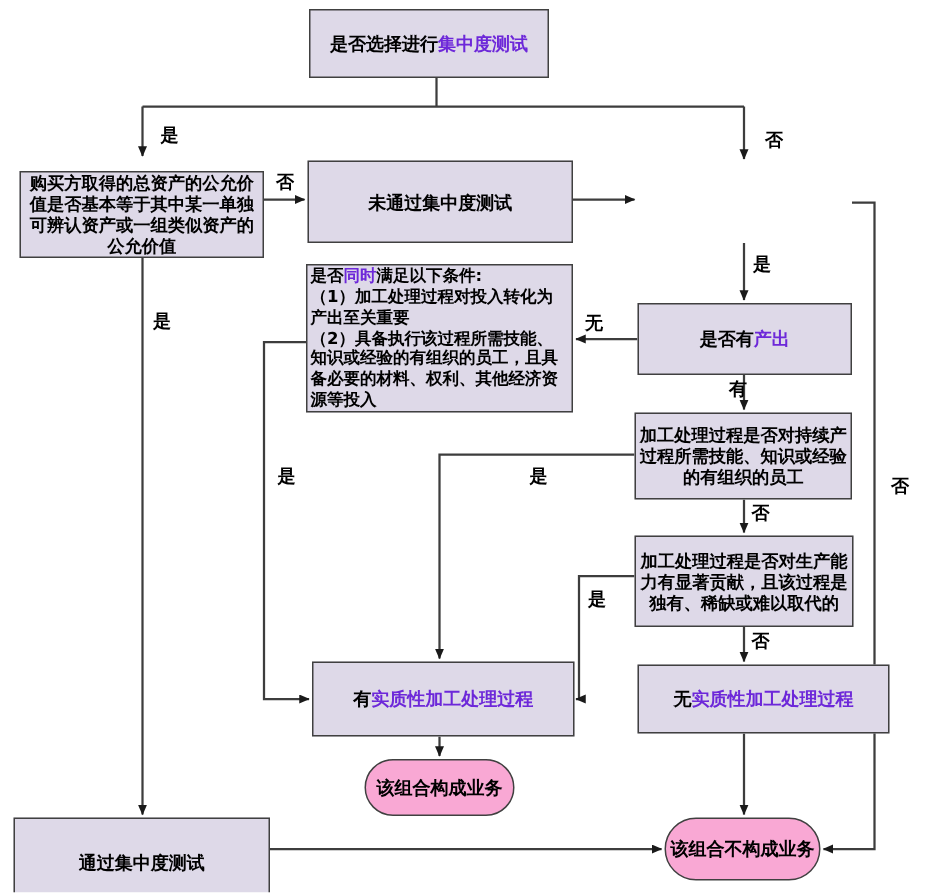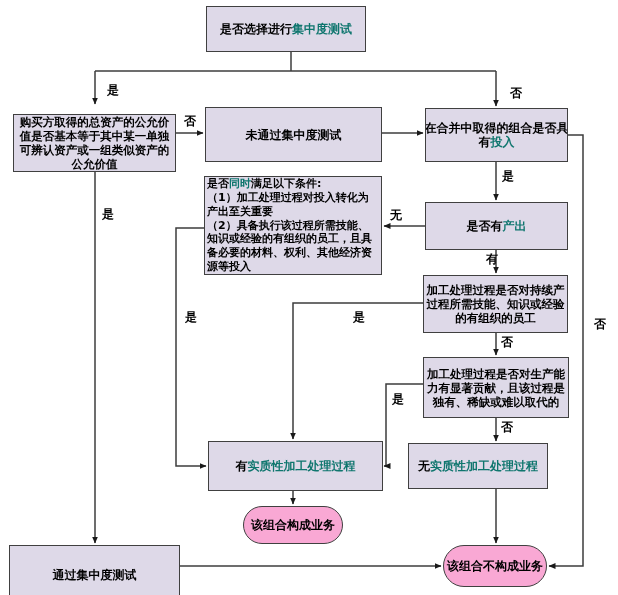--- a/index.html
+++ b/index.html
@@ -5,21 +5,21 @@
   html,body{margin:0;padding:0;background:#fff;}
   #stage{position:relative;width:618px;height:595px;background:#ffffff;overflow:hidden;
          font-family:"DejaVu Sans",sans-serif;font-weight:bold;color:#000;}
   .node{position:absolute;box-sizing:border-box;border:1.5px solid #404040;background:#ded9e8;
         display:flex;flex-direction:column;align-items:center;justify-content:center;
         font-size:12px;line-height:14px;text-align:center;overflow:hidden;}
   .node .ln{white-space:nowrap;}
   .terminal{background:#f9a8d4;border-radius:22px;}
   .leftalign{align-items:flex-start;text-align:left;padding:1px 2px;font-size:11px;line-height:13.8px;}
   .small{font-size:11.5px;}
-  .red{color:#0f766e;}
+  .red{color:#6d28d9;}
   .elabel{position:absolute;font-size:12px;line-height:13px;white-space:nowrap;}
   svg.wires{position:absolute;left:0;top:0;pointer-events:none;}
 </style>
 </head>
 <body>
 
 <div id="stage">
 
   <svg class="wires" width="618" height="595">
     <defs>
@@ -58,24 +58,20 @@
     <div class="ln">购买方取得的总资产的公允价</div>
     <div class="ln">值是否基本等于其中某一单独</div>
     <div class="ln">可辨认资产或一组类似资产的</div>
     <div class="ln">公允价值</div>
   </div>
 
   <div class="node" style="left:205px;top:107px;width:177px;height:55px">
     <div class="ln">未通过集中度测试</div>
   </div>
 
-  <div class="node" style="left:425px;top:108px;width:143px;height:54px">
-    <div class="ln">在合并中取得的组合是否具</div>
-    <div class="ln"><span>有</span><span class="red">投入</span></div>
-  </div>
 
   <div class="node leftalign" style="left:204px;top:176px;width:178px;height:99px">
     <div class="ln"><span>是否</span><span class="red">同时</span><span>满足以下条件:</span></div>
     <div class="ln">（1）加工处理过程对投入转化为</div>
     <div class="ln">产出至关重要</div>
     <div class="ln">（2）具备执行该过程所需技能、</div>
     <div class="ln">知识或经验的有组织的员工，且具</div>
     <div class="ln">备必要的材料、权利、其他经济资</div>
     <div class="ln">源等投入</div>
   </div>
@@ -93,21 +89,21 @@
   <div class="node small" style="left:423px;top:357px;width:146px;height:61px">
     <div class="ln">加工处理过程是否对生产能</div>
     <div class="ln">力有显著贡献，且该过程是</div>
     <div class="ln">独有、稀缺或难以取代的</div>
   </div>
 
   <div class="node" style="left:208px;top:441px;width:175px;height:50px">
     <div class="ln"><span>有</span><span class="red">实质性加工处理过程</span></div>
   </div>
 
-  <div class="node" style="left:408px;top:443px;width:140px;height:46px">
+  <div class="node" style="left:425px;top:443px;width:168px;height:46px">
     <div class="ln"><span>无</span><span class="red">实质性加工处理过程</span></div>
   </div>
 
   <div class="node terminal" style="left:243px;top:506px;width:100px;height:38px">
     <div class="ln">该组合构成业务</div>
   </div>
 
   <div class="node" style="left:9px;top:545px;width:171px;height:60px">
     <div class="ln">通过集中度测试</div>
   </div>

